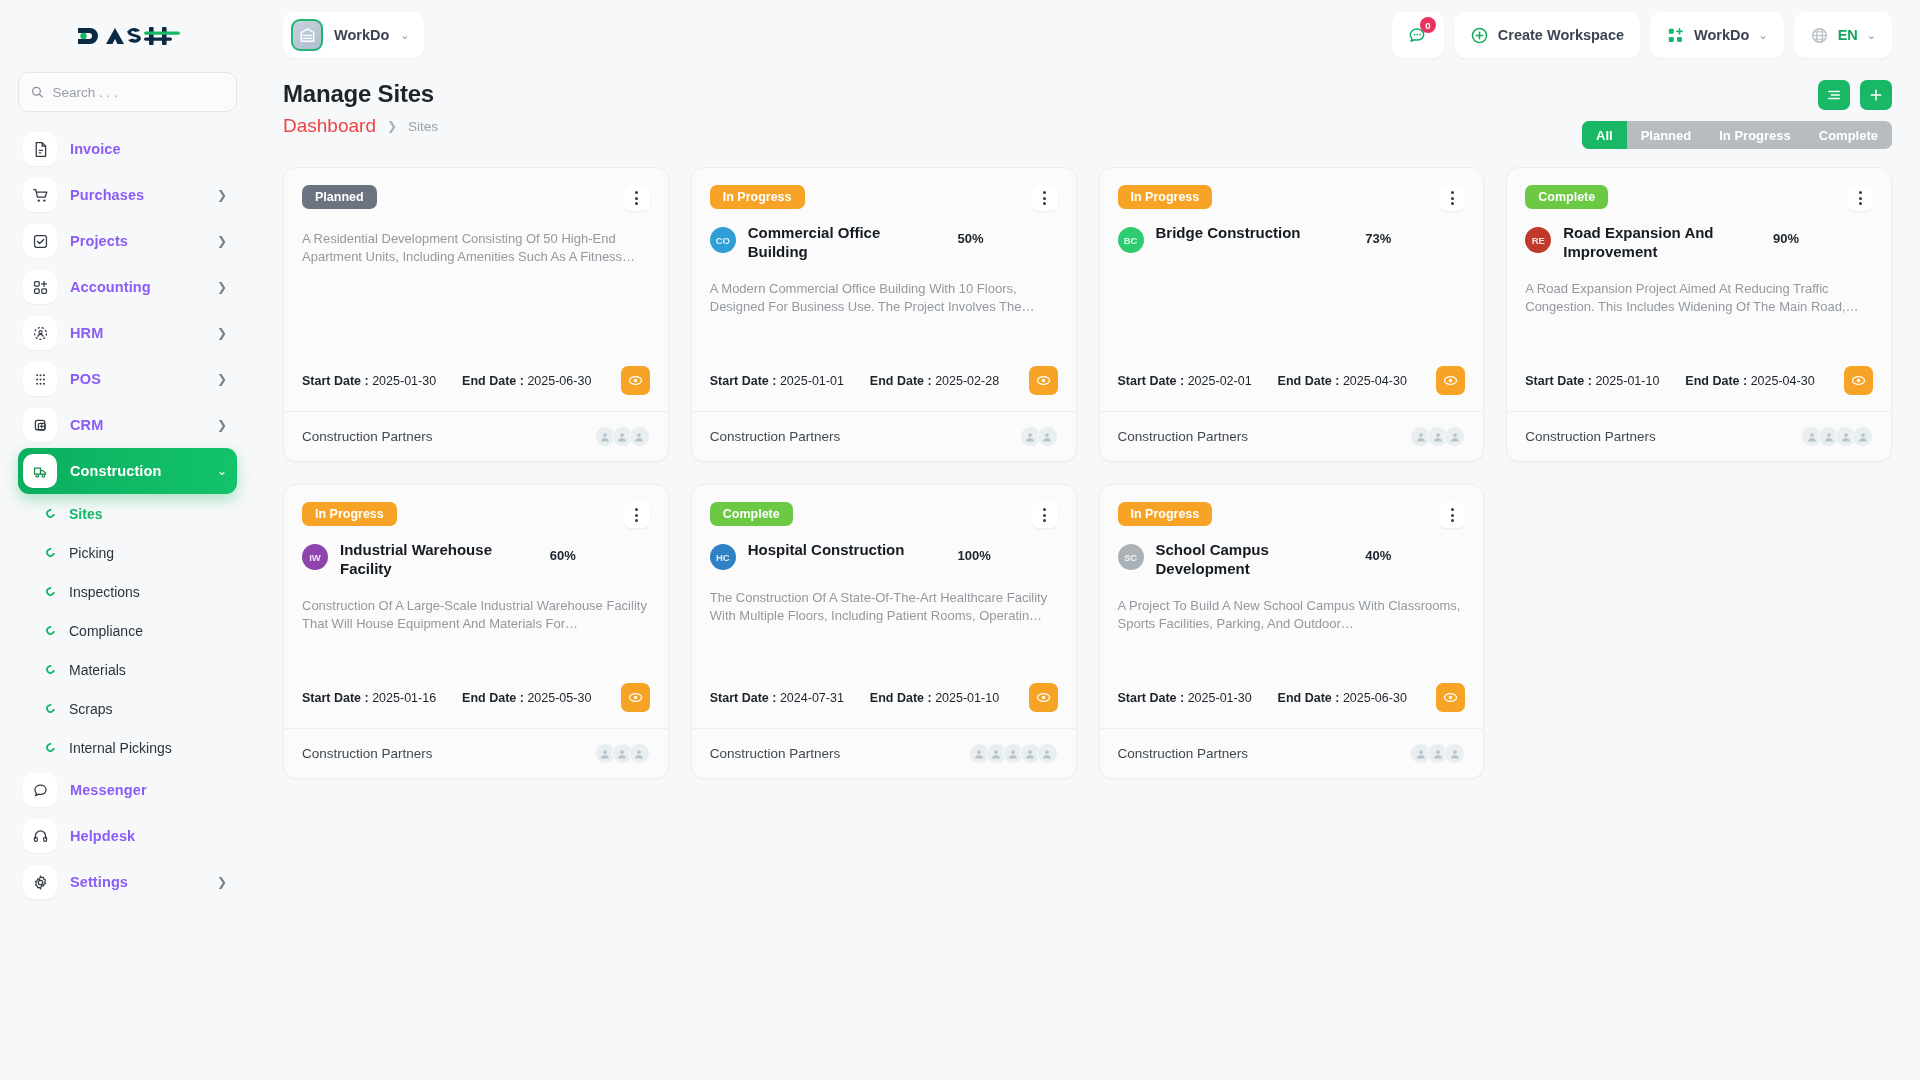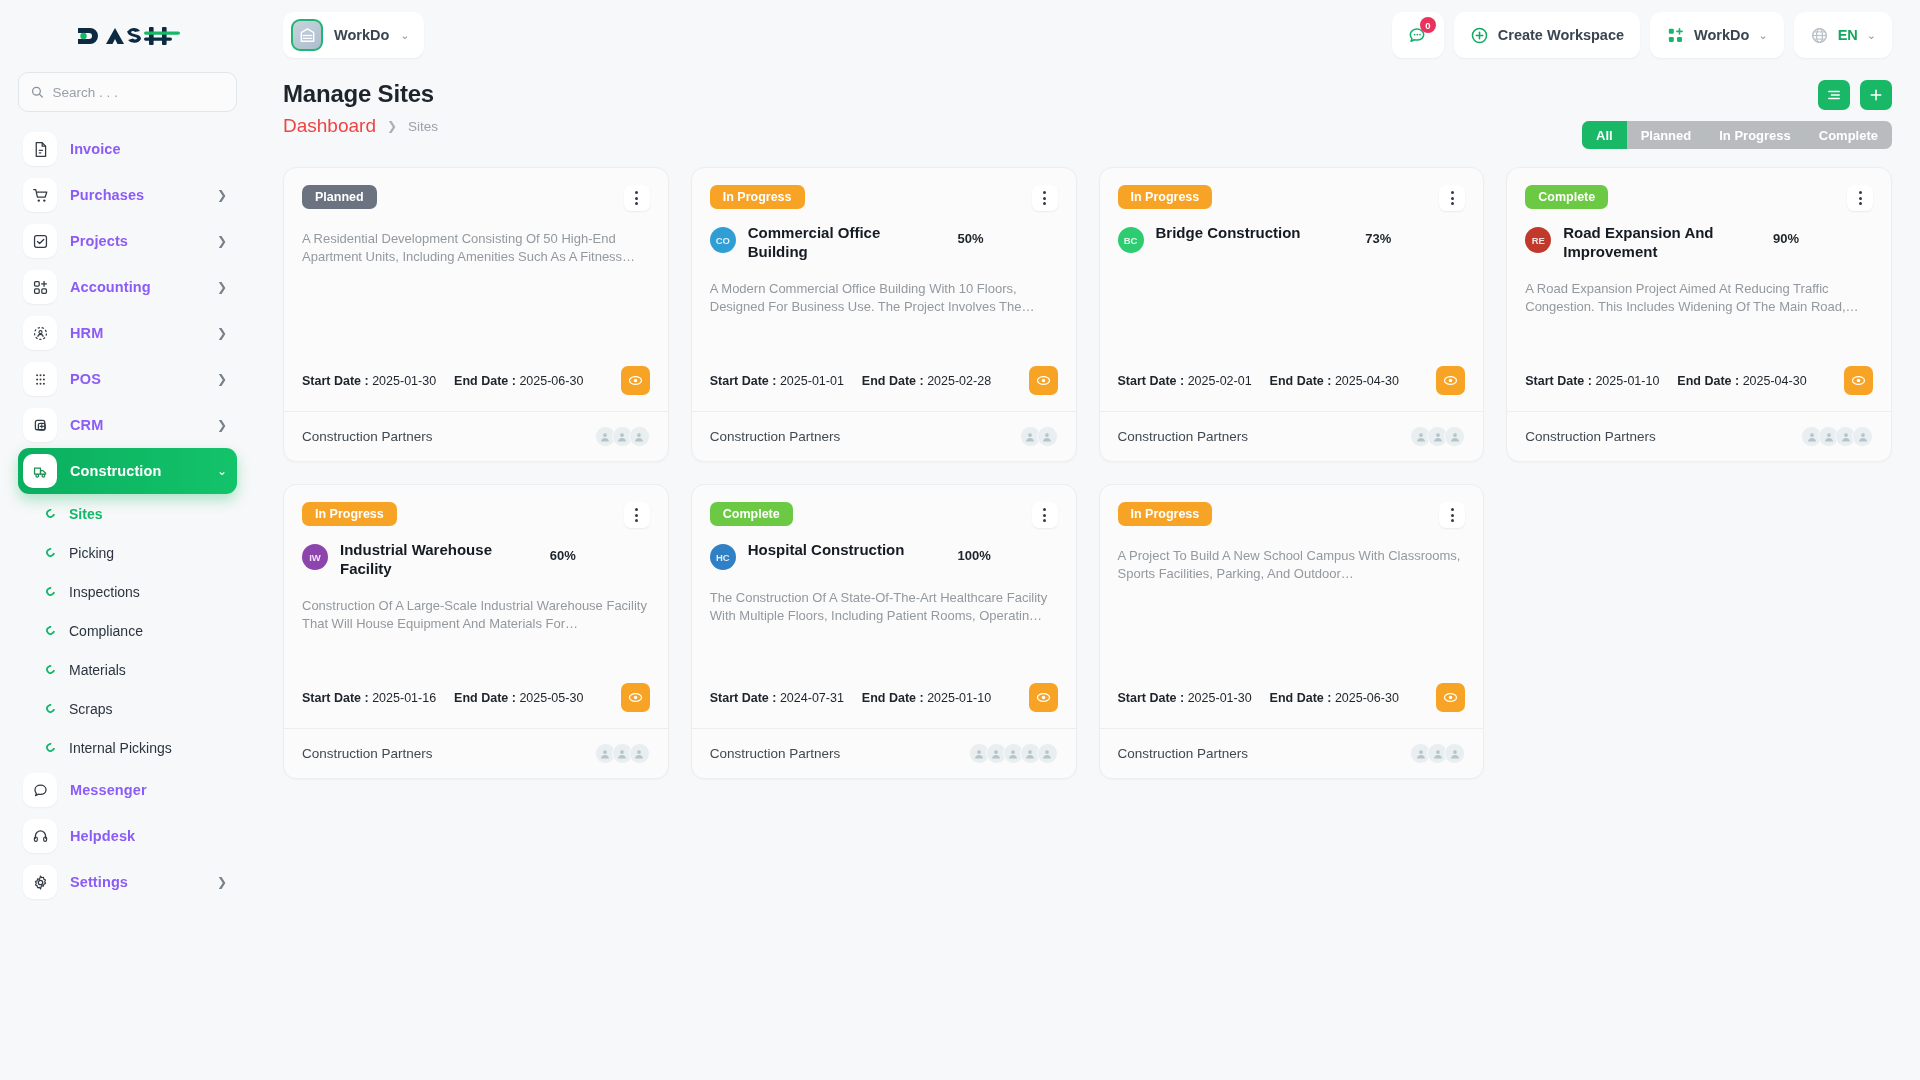--- a/index.html
+++ b/index.html
@@ -174,21 +174,21 @@
   }
   .prog-wrap { width: 100px; flex: 0 0 100px; margin-top: 3px; }
   .prog-track { width: 100%; height: 5px; border-radius: 4px; background: #e2e1ef; overflow: hidden; }
   .prog-fill { height: 100%; border-radius: 4px; background: #4b3f9b; }
   .prog-pct { font-size: 13px; font-weight: 700; color: #1d242c; margin-top: 5px; display: block; }
 
   .card-desc {
     font-size: 13px; color: #93999f; line-height: 1.38; margin-top: 19px;
   }
   .card-dates {
-    display: flex; align-items: center; gap: 18px; margin-top: auto;
+    display: flex; align-items: center; gap: 26px; margin-top: auto;
     padding-bottom: 16px; padding-top: 18px;
   }
   .date-txt { font-size: 12.5px; color: #1d242c; }
   .date-txt b { font-weight: 700; }
   .eye-btn {
     margin-left: auto; width: 29px; height: 29px; border-radius: 7px;
     background: #f7a325; display: flex; align-items: center; justify-content: center;
     cursor: pointer; flex: 0 0 29px;
   }
   .card-foot {
@@ -814,20 +814,25 @@
       <div class="card">
         <div class="card-body">
           <div class="card-top">
             <span class="badge inprogress">In Progress</span>
             <span class="dots-btn">
               <i></i>
               <i></i>
               <i></i>
             </span>
           </div>
+          <div class="card-head">
+            <span class="avatar" style="background:#aab2b8">SC</span>
+            <span class="card-name">School Campus Development</span>
+            <span class="prog-wrap"><span class="prog-track"><span class="prog-fill" style="width:40%"></span></span><span class="prog-pct">40%</span></span>
+          </div>
           <div class="card-desc">A Project To Build A New School Campus With Classrooms, Sports Facilities, Parking, And Outdoor…</div>
           <div class="card-dates">
             <span class="date-txt"><b>Start Date :</b> 2025-01-30</span>
             <span class="date-txt"><b>End Date :</b> 2025-06-30</span>
             <span class="eye-btn">
               <svg width="15" height="15" viewBox="0 0 18 18">
                 <ellipse cx="9" cy="9" rx="7.2" ry="4.6" fill="none" stroke="#fff" stroke-width="1.5"></ellipse>
                 <circle cx="9" cy="9" r="2.1" fill="#fff"></circle>
               </svg>
             </span>

